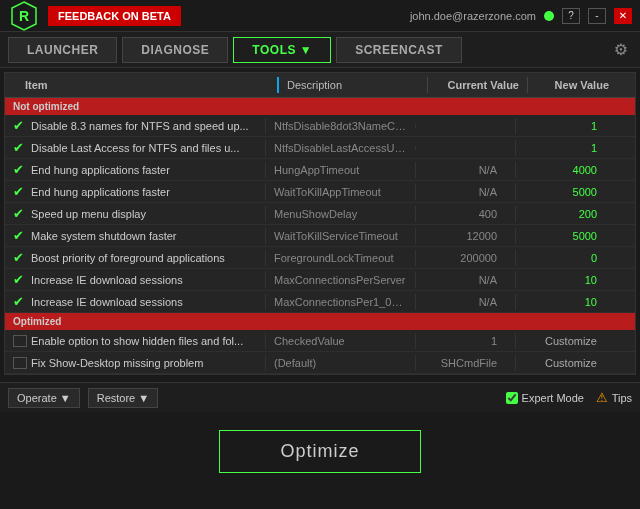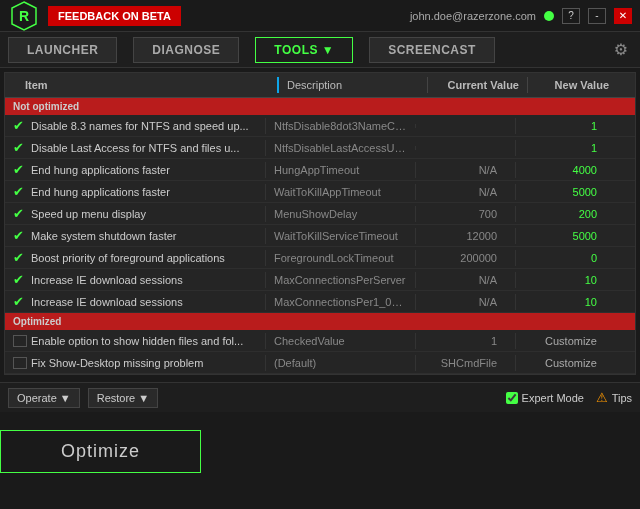--- a/index.html
+++ b/index.html
@@ -64,21 +64,21 @@
     }
     .title-btn.close-btn { background: #cc0000; border-color: #cc0000; color: #fff; }
 
     
     #tabs {
       background: #1e1e1e;
       height: 36px;
       display: flex;
       align-items: center;
       padding: 0 8px;
-      gap: 16px;
+      gap: 5px;
       border-bottom: 1px solid #333;
     }
     .tab {
       padding: 5px 18px;
       font-size: 12px;
       font-weight: bold;
       color: #aaa;
       background: #2a2a2a;
       border: 1px solid #444;
       cursor: pointer;
@@ -225,21 +225,21 @@
       align-items: center;
       gap: 4px;
       color: #ccc;
       font-size: 11px;
       cursor: pointer;
     }
 
     
     #optimize-area {
       display: flex;
-      justify-content: flex-start;
+      justify-content: center;
       align-items: center;
       padding: 18px 0;
       background: #1a1a1a;
     }
     #optimize-btn {
       background: #1a1a1a;
       border: 1px solid #44ff44;
       color: #ccc;
       font-size: 18px;
       padding: 10px 60px;
@@ -336,21 +336,21 @@
     <div class="row-desc">WaitToKillAppTimeout</div>
     <div class="row-current">N/A</div>
     <div class="row-new">5000</div>
   </div>
   <div class="table-row">
     <div class="row-item">
         <span class="row-check">✔</span>
         <span>Speed up menu display</span>
       </div>
     <div class="row-desc">MenuShowDelay</div>
-    <div class="row-current">700</div>
+    <div class="row-current">400</div>
     <div class="row-new">200</div>
   </div>
   <div class="table-row">
     <div class="row-item">
         <span class="row-check">✔</span>
         <span>Make system shutdown faster</span>
       </div>
     <div class="row-desc">WaitToKillServiceTimeout</div>
     <div class="row-current">12000</div>
     <div class="row-new">5000</div>

